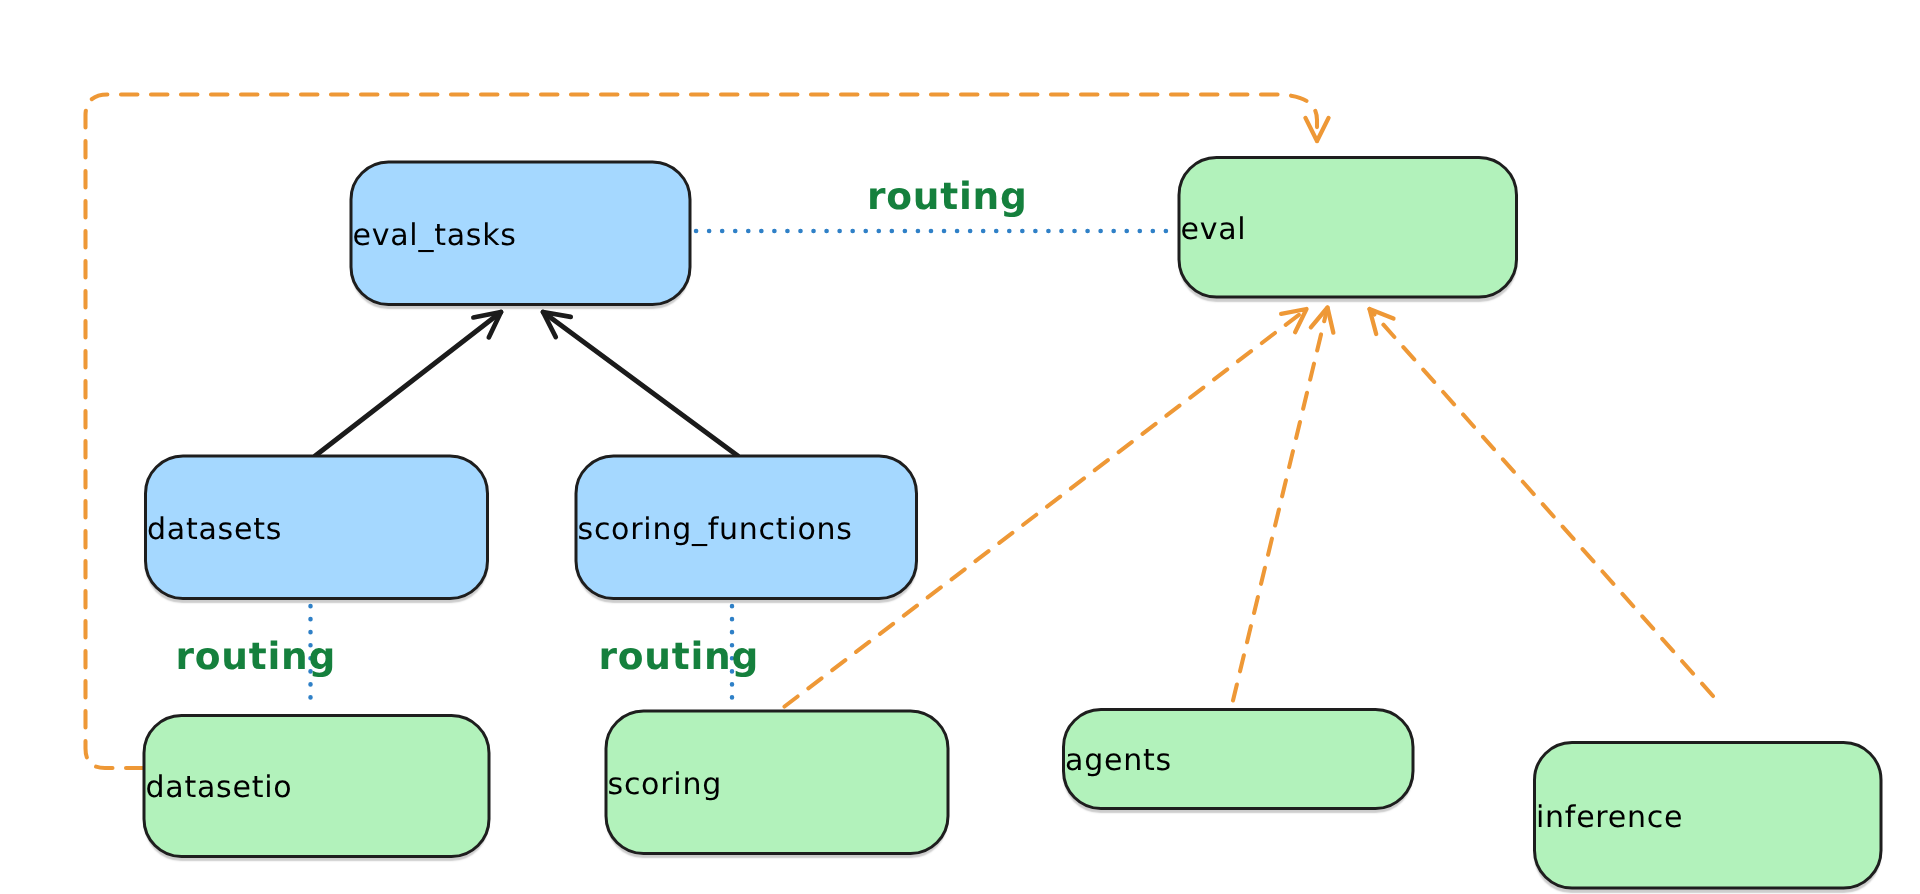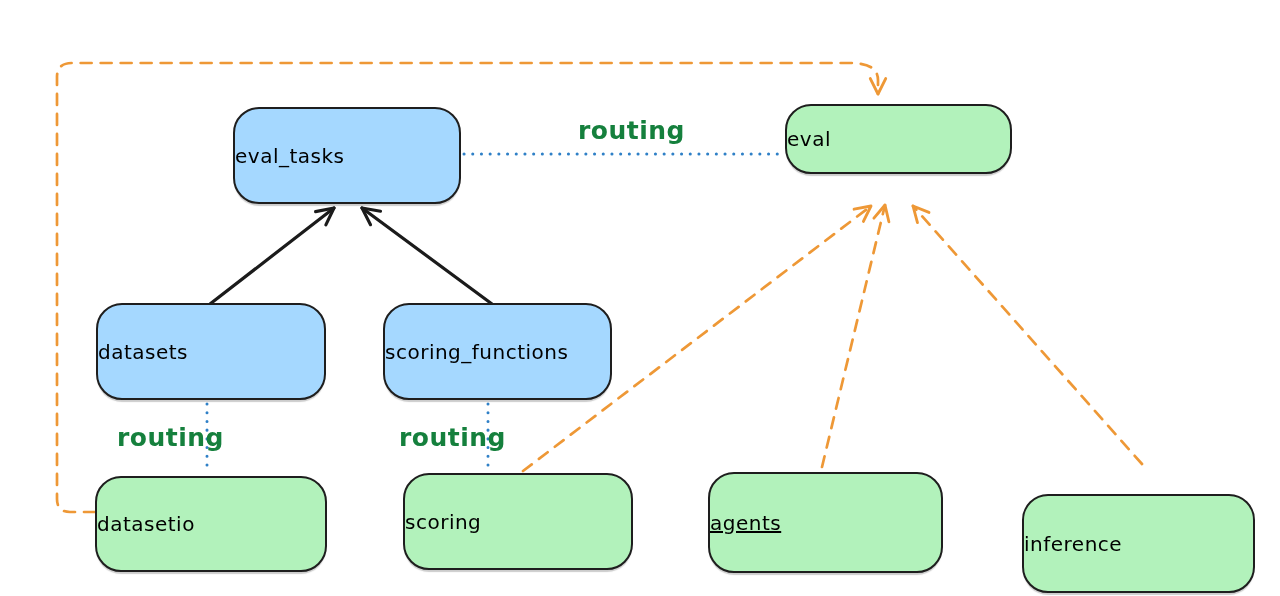--- a/index.html
+++ b/index.html
@@ -17,26 +17,26 @@
     border:2.5px solid #1e1e1e;
     border-radius:26px;
     display:flex;align-items:center;justify-content:flex-start;
     font-size:20px;color:#000000;
     letter-spacing:0.5px;
     box-shadow:0 3px 1px -1px rgba(110,110,110,0.35);
   }
   .node-blue{background:#a5d8ff;}
   .node-green{background:#b2f2bb;}
   #node-eval-tasks        {left:233px;top:107px;width:228px;height:97px;}
-  #node-eval              {left:785px;top:104px;width:227px;height:70px;}
+  #node-eval              {left:785px;top:104px;width:227px;height:95px;}
   #node-datasets          {left:96px; top:303px;width:230px;height:97px;}
   #node-scoring-functions {left:383px;top:303px;width:229px;height:97px;}
   #node-datasetio         {left:95px; top:476px;width:232px;height:96px;}
   #node-scoring           {left:387px;top:473px;width:230px;height:97px;margin-left:16px;}
-  #node-agents            {left:708px;top:472px;width:235px;height:101px;text-decoration:underline;}
+  #node-agents            {left:708px;top:472px;width:235px;height:68px;}
   #node-inference         {left:1022px;top:466px;width:233px;height:99px;margin-top:28px;}
   .routing-label{
     position:absolute;
     color:#15803d;
     font-size:25px;
     font-weight:700;
     letter-spacing:0.5px;
   }
   #routing-top {left:578px;top:116px;}
   #routing-left{left:117px;top:423px;}

